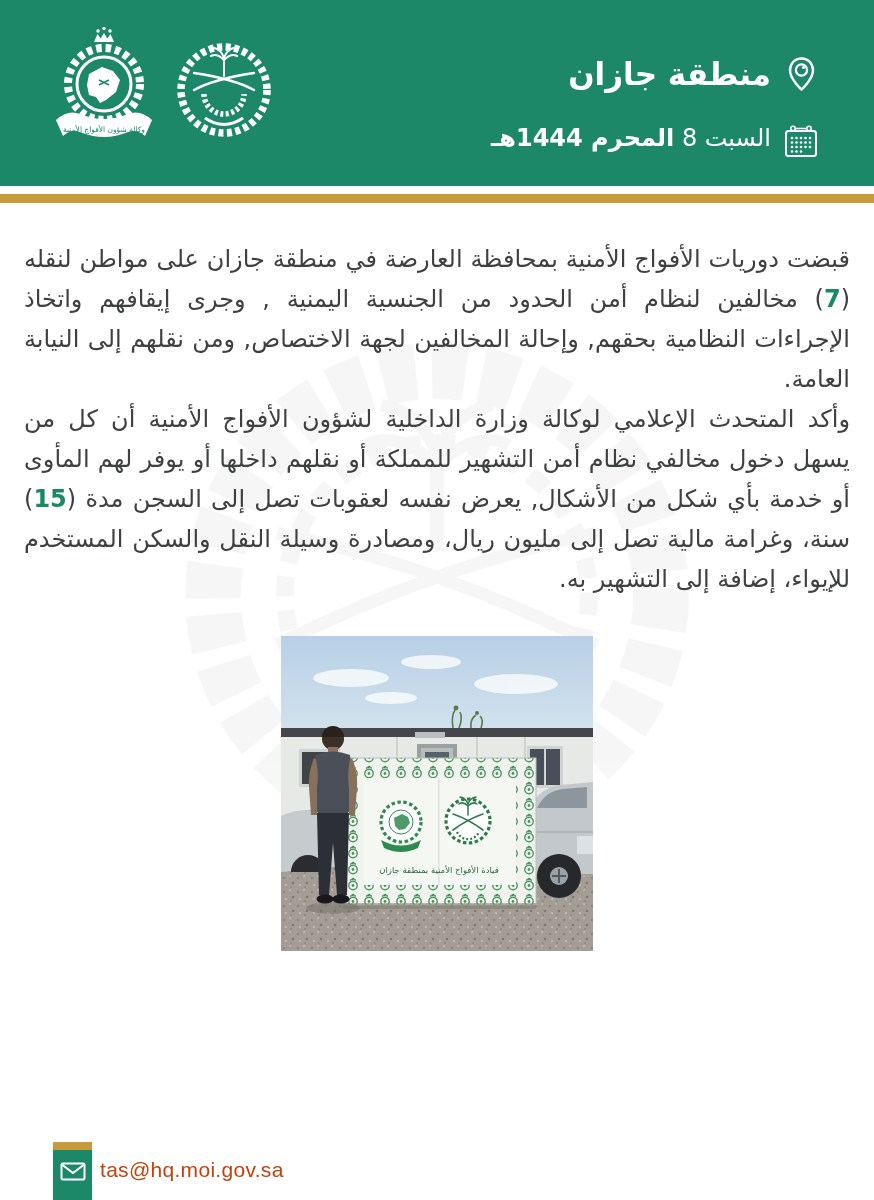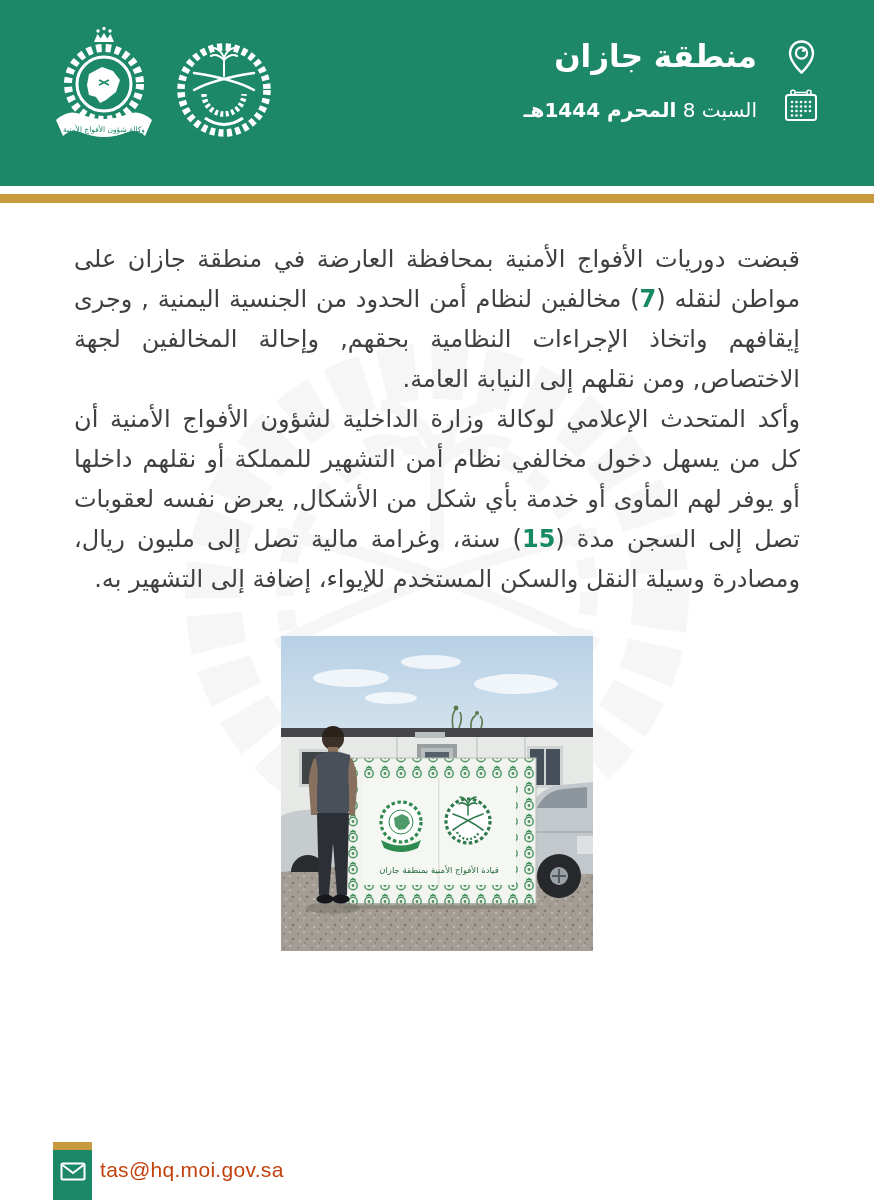--- a/index.html
+++ b/index.html
@@ -4,31 +4,31 @@
 <style>
   html,body{margin:0;padding:0;background:#fff;}
   .page{position:relative;width:874px;height:1200px;background:#ffffff;overflow:hidden;
         font-family:"DejaVu Sans",sans-serif;}
   
   .header{position:absolute;top:0;left:0;width:874px;height:186px;background:#1d8868;}
   .gold-bar{position:absolute;top:194px;left:0;width:874px;height:9px;background:#c79a3e;}
   .emblem-agency{position:absolute;left:46px;top:22px;}
   .emblem-moi{position:absolute;left:172px;top:32px;}
   .header-right{position:absolute;top:38px;right:56px;display:flex;flex-direction:column;gap:13px;align-items:flex-start;}
-  .hr-row{display:flex;align-items:flex-end;gap:27px;color:#ffffff;}
+  .hr-row{display:flex;align-items:flex-start;gap:13px;color:#ffffff;margin-top:18px;}
   .icon-box{width:34px;display:flex;justify-content:center;}
   .region-title{font-size:31px;font-weight:700;line-height:1.2;}
-  .date-line{font-size:20px;line-height:1.2;}
+  .date-line{font-size:24px;line-height:1.2;}
   .date-rest{font-weight:700;}
   
   .watermark{position:absolute;left:157px;top:315px;width:560px;height:560px;pointer-events:none;}
   .wm-text{position:absolute;left:325px;top:688px;width:170px;text-align:center;
            font-size:15px;color:#c9a04f;opacity:.38;pointer-events:none;}
   
-  .content{position:absolute;top:203px;left:0;width:874px;padding:0 74px;box-sizing:border-box;}
+  .content{position:absolute;top:203px;left:0;width:874px;padding:0 24px;box-sizing:border-box;}
   .article{direction:rtl;text-align:justify;color:#3f4040;font-size:24px;line-height:40px;
            margin-top:36px;position:relative;z-index:2;}
   .article p{margin:0;}
   .num-accent{color:#178a63;font-weight:700;}
   
   .photo-frame{position:relative;z-index:2;width:312px;height:269px;margin:37px auto 0;}
   .photo-frame svg{display:block;}
   
   .footer-cap{position:absolute;left:53px;top:1142px;width:39px;height:8px;background:#c79a3e;}
   .footer-bar{position:absolute;left:53px;top:1150px;width:39px;height:50px;background:#1d8868;

